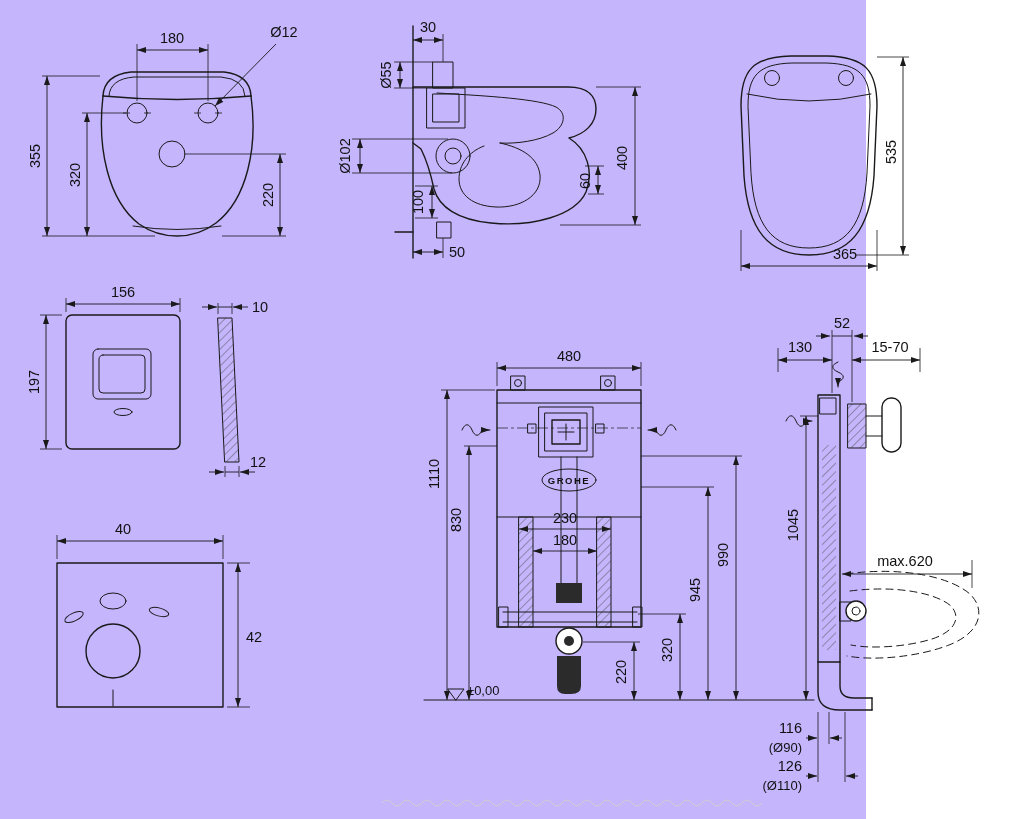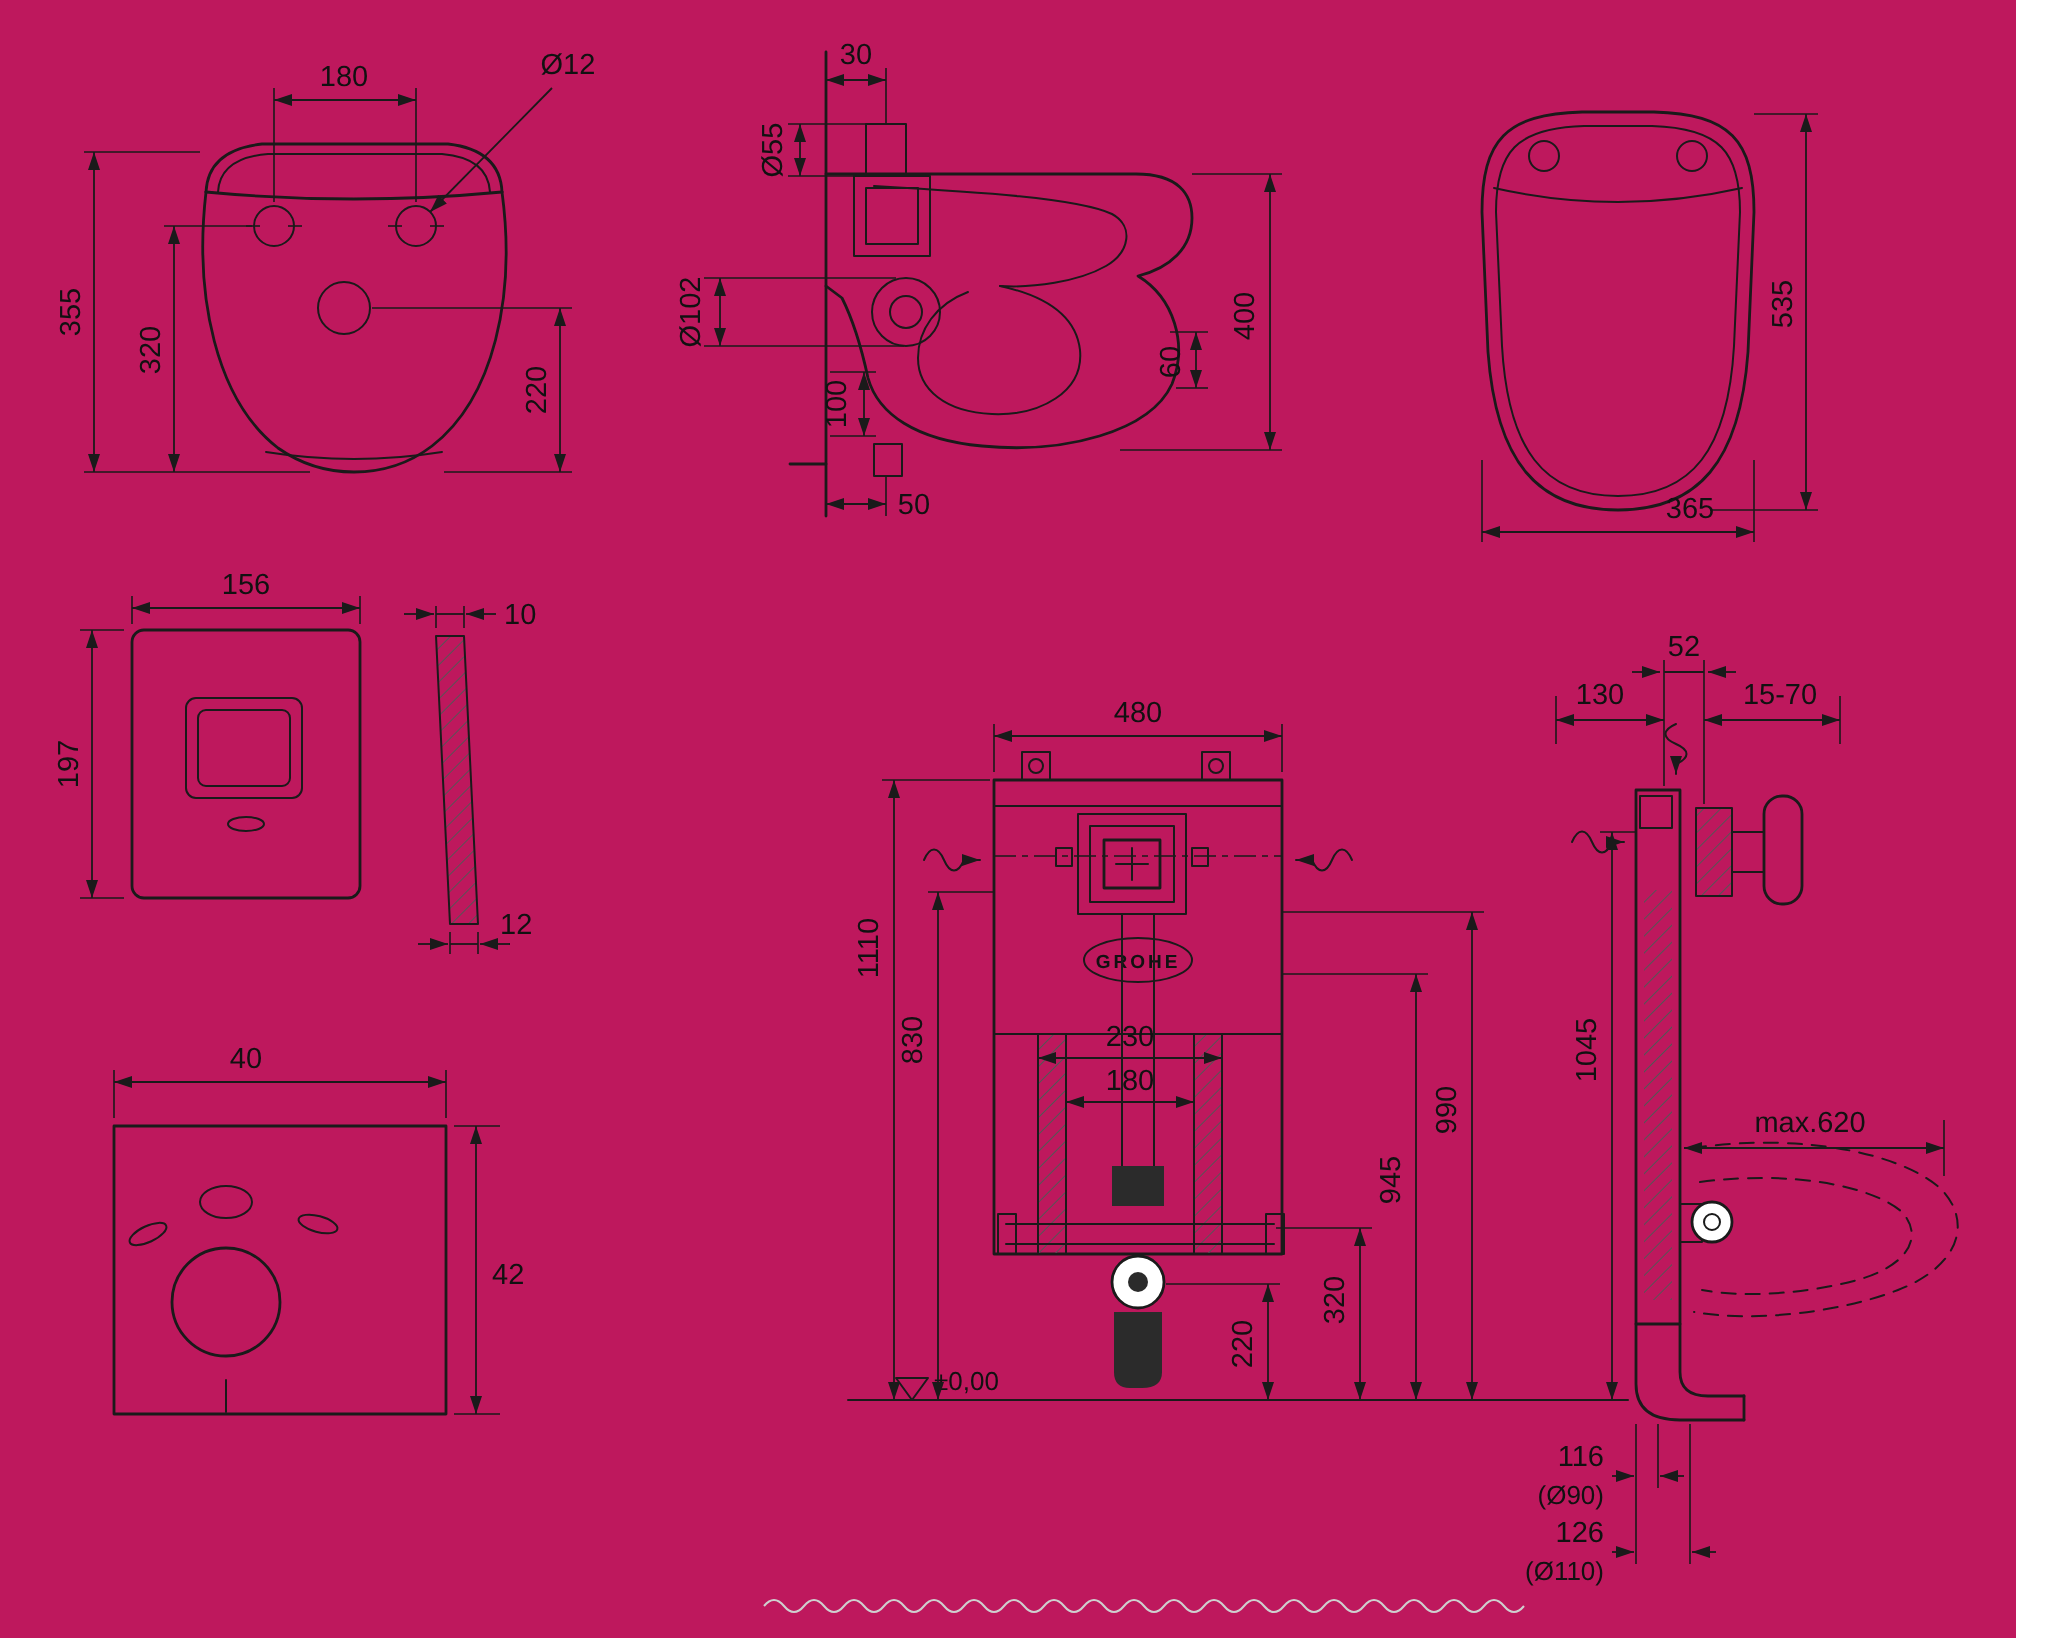--- a/index.html
+++ b/index.html
@@ -1,16 +1,16 @@
 <!DOCTYPE html>
 <html><head>
 <meta charset="utf-8">
 <style>
   html,body{margin:0;padding:0;background:#fff}
-  .canvas-wrap{width:1008px;height:819px;background:#be185d;position:relative;font-family:"Liberation Sans",sans-serif}
+  .canvas-wrap{width:866px;height:819px;background:#c4b5fd;position:relative;font-family:"Liberation Sans",sans-serif}
   svg{display:block}
   .obj{stroke:#1a1a1a;stroke-width:1.4;fill:none;stroke-linecap:round;stroke-linejoin:round}
   .o2{stroke:#1a1a1a;stroke-width:1;fill:none;stroke-linecap:round;stroke-linejoin:round}
   .dl{stroke:#1a1a1a;stroke-width:.9;fill:none}
   .ex{stroke:#1a1a1a;stroke-width:.8;fill:none}
   .dsh{stroke-dasharray:7 5}
   .cl{stroke:#1a1a1a;stroke-width:.7;fill:none;stroke-dasharray:11 3 3 3}
   .dk{fill:#2b2b2b;stroke:none}
   .ht{fill:url(#hatch)}
   .wf{fill:#ffffff}

